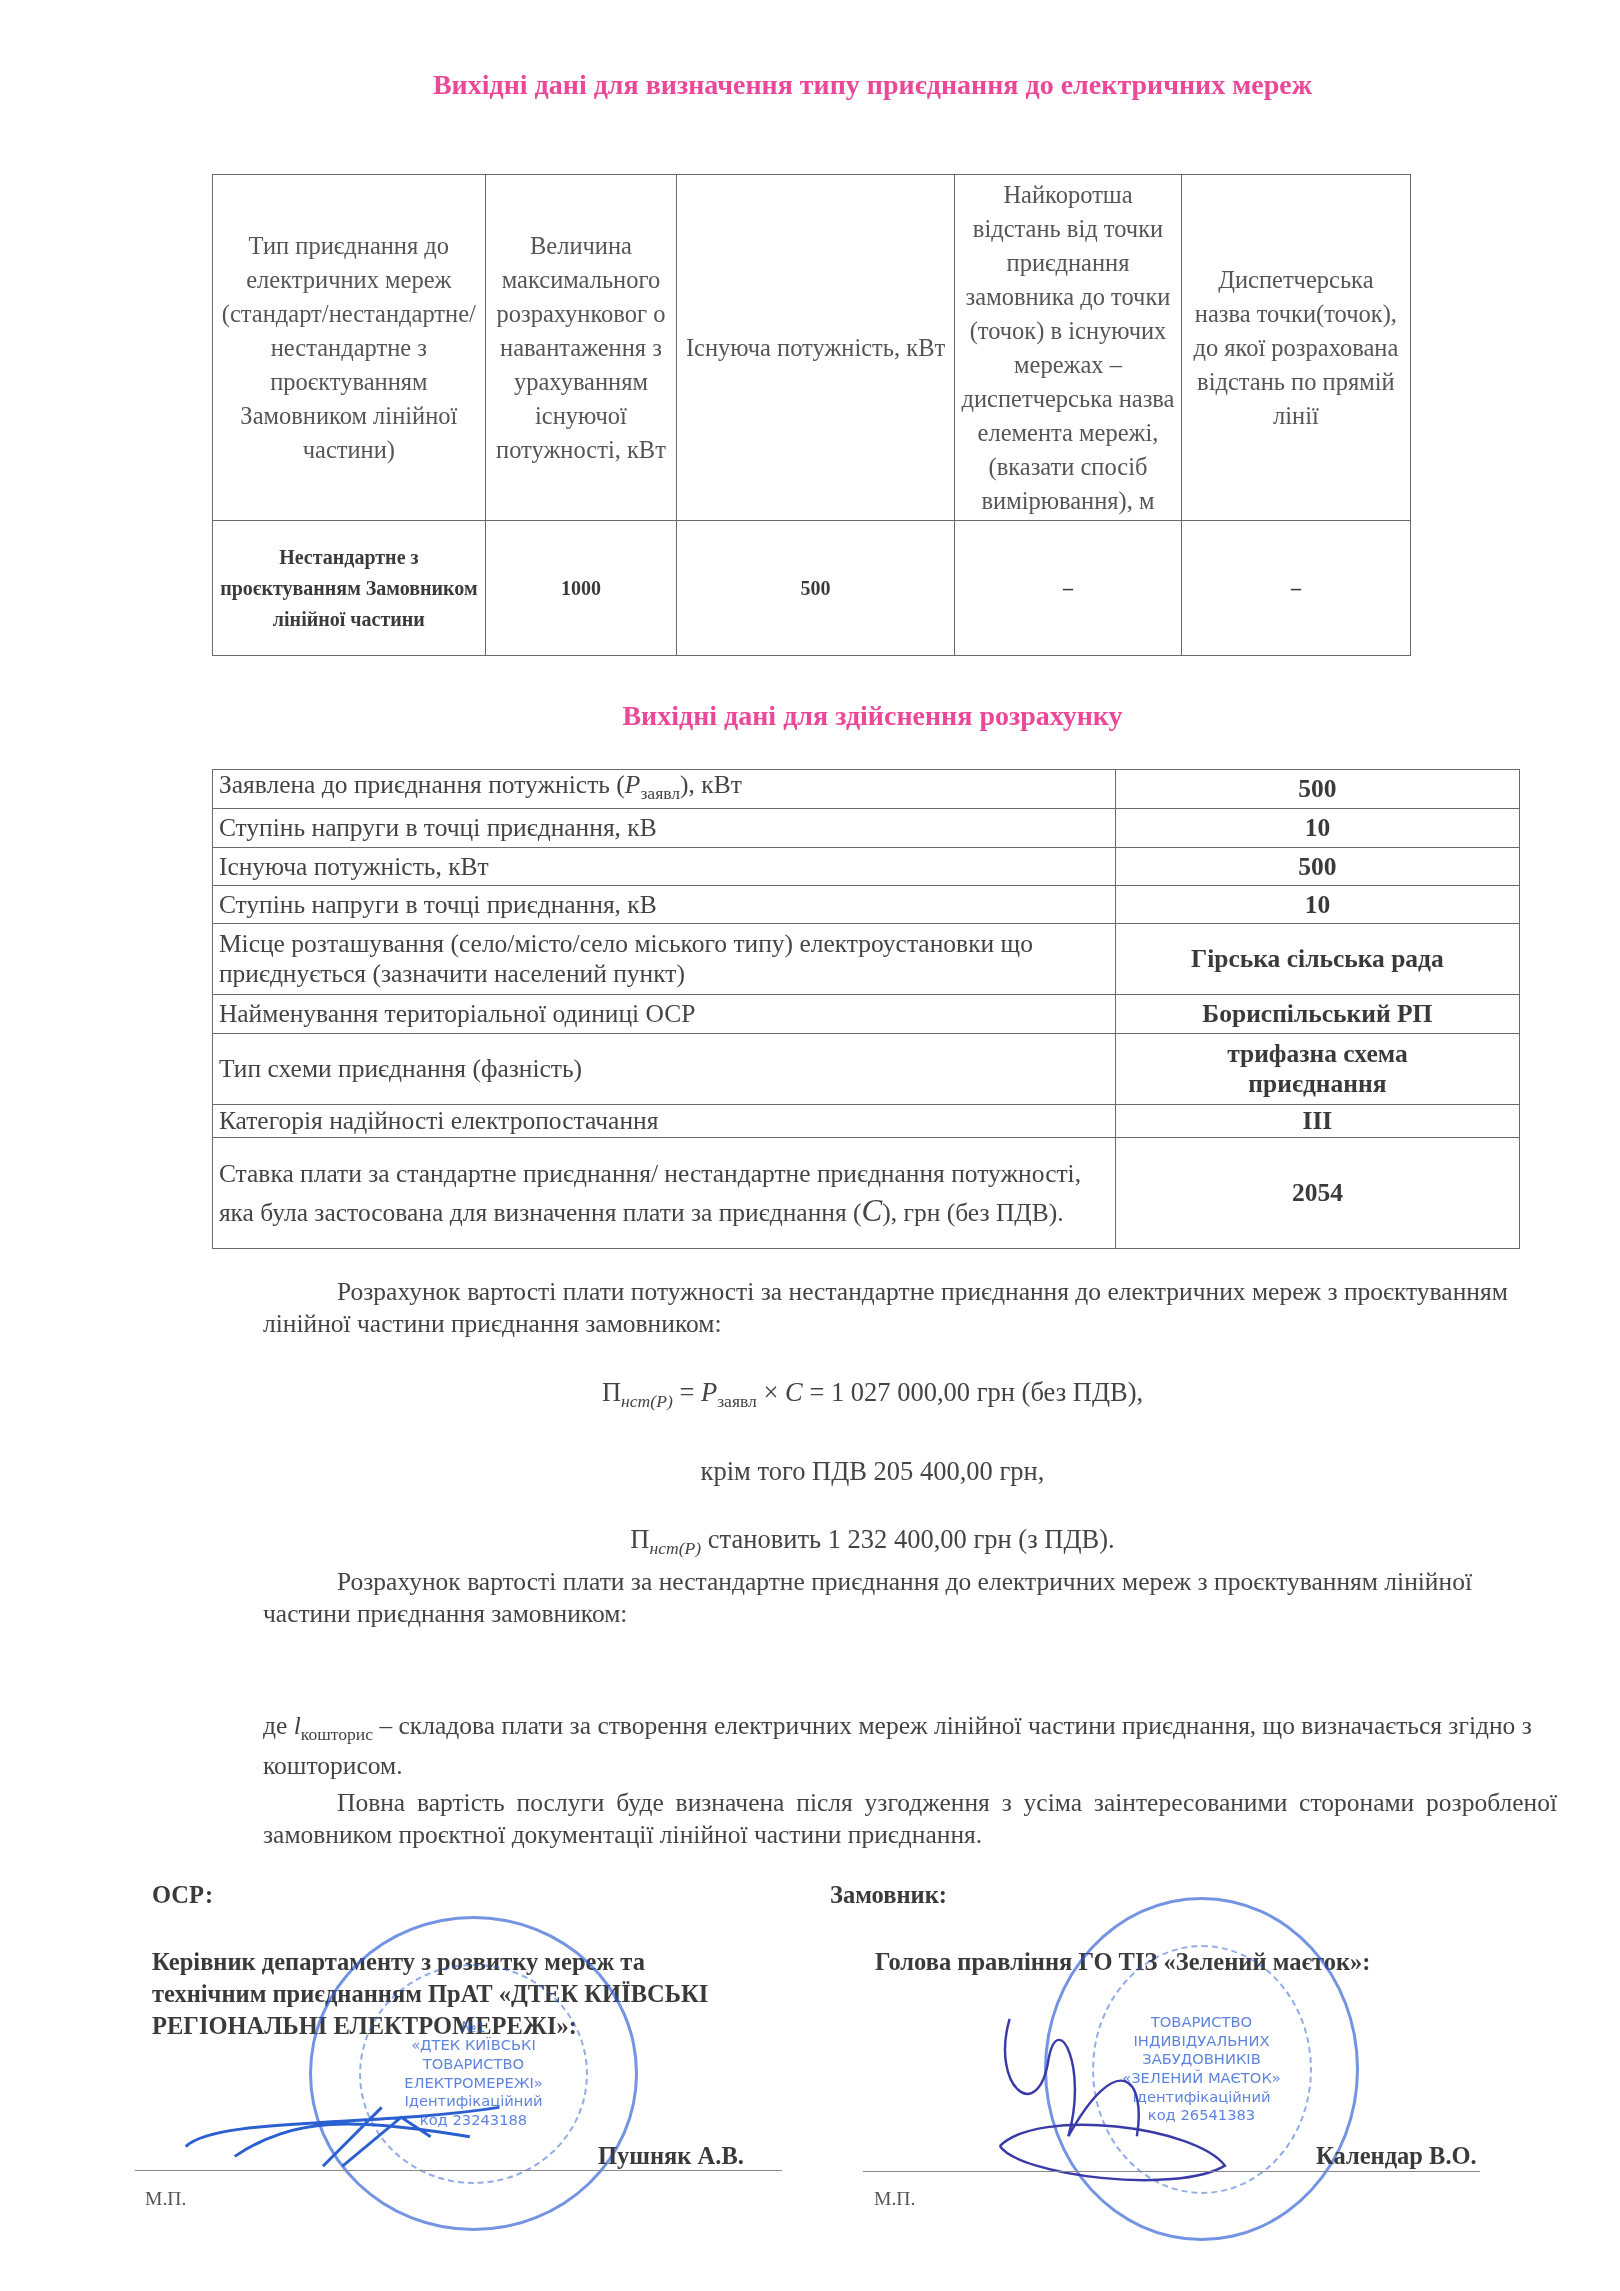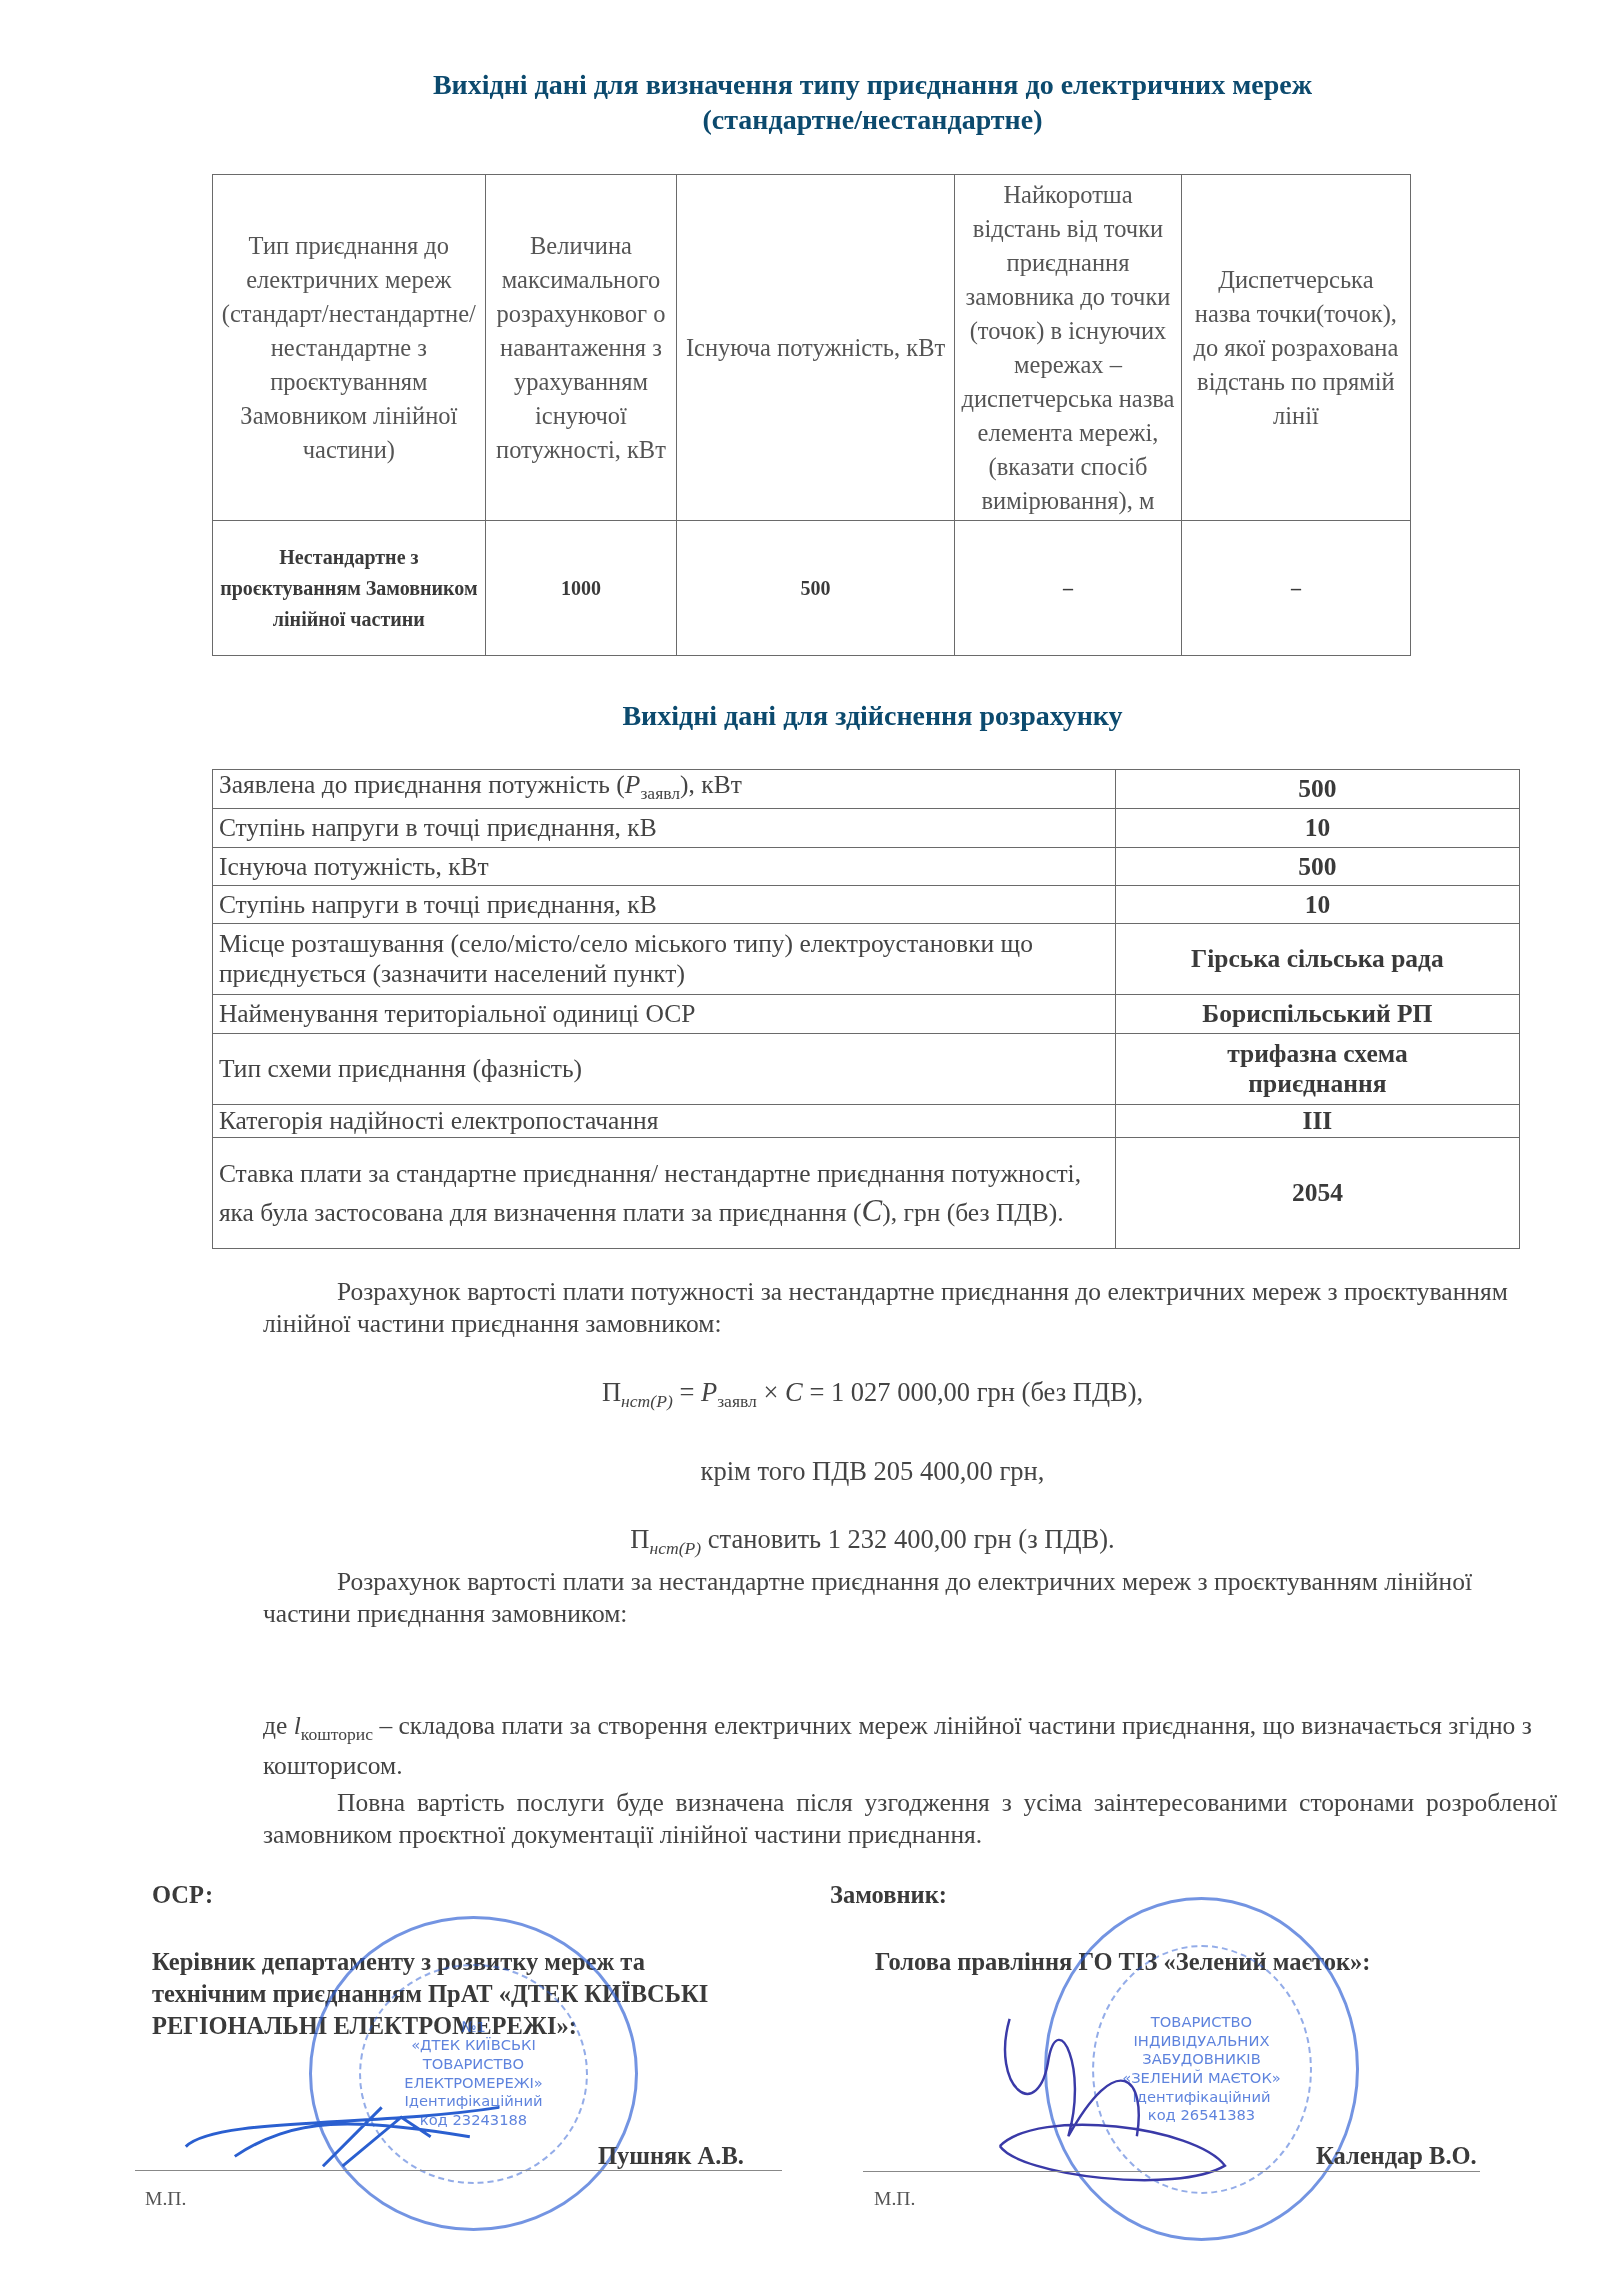--- a/index.html
+++ b/index.html
@@ -1,20 +1,20 @@
 <!DOCTYPE html>
 <html><head>
 <meta charset="utf-8">
 <style>
   html, body { margin:0; padding:0; background:#ffffff; }
   body { width:1620px; height:2292px; position:relative; overflow:hidden;
          font-family:"Liberation Serif", serif; color:#3a3a3a; }
   .page { position:absolute; left:0; top:0; width:1620px; height:2292px; }
   .title { position:absolute; left:216px; width:1313px; text-align:center;
-           font-weight:bold; font-size:28px; line-height:35px; color:#0c4a6e; }
+           font-weight:bold; font-size:28px; line-height:35px; color:#ec4899; }
   table { border-collapse:collapse; position:absolute; }
   td { border:1.5px solid #6a6a6a; vertical-align:middle; padding:0 5.9px; }
   .t1 { left:212px; top:174px; width:1308px; }
   .t1 td { text-align:center; font-size:24.5px; line-height:34px; color:#555; }
   .t1 .hdr td { height:345px; }
   .t1 .data td { height:134px; font-weight:bold; color:#3a3a3a; font-size:20px; line-height:31px; }
   .t2 { left:212px; top:769px; width:1308px; }
   .t2 td { font-size:25.5px; line-height:30px; color:#444; }
   .t2 td.v { text-align:center; font-weight:bold; color:#3a3a3a; }
   .para { position:absolute; left:225px; width:1294px; font-size:25.5px; line-height:32px; color:#444;margin-left:38px; }
@@ -32,21 +32,20 @@
   .stamp .inner { border:2px dashed rgba(40,90,210,0.5); border-radius:50%; position:absolute; }
   .stamp span { position:relative; font-size:14.7px; line-height:18.6px; }
 </style>
 </head>
 <body>
 
 <div class="page">
 
   <div class="title" style="top:67px;">
     <div>Вихідні дані для визначення типу приєднання до електричних мереж</div>
-    <div>(стандартне/нестандартне)</div>
   </div>
 
   <table class="t1">
     <colgroup>
       <col style="width:373px">
         <col style="width:211px">
         <col style="width:419px" span="0">
         <col style="width:190px">
         <col style="width:289px">
         <col style="width:218px">

